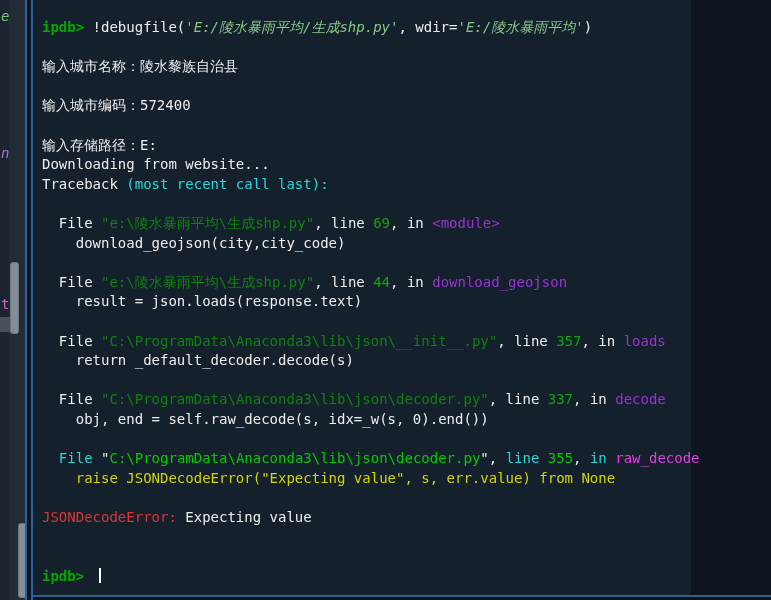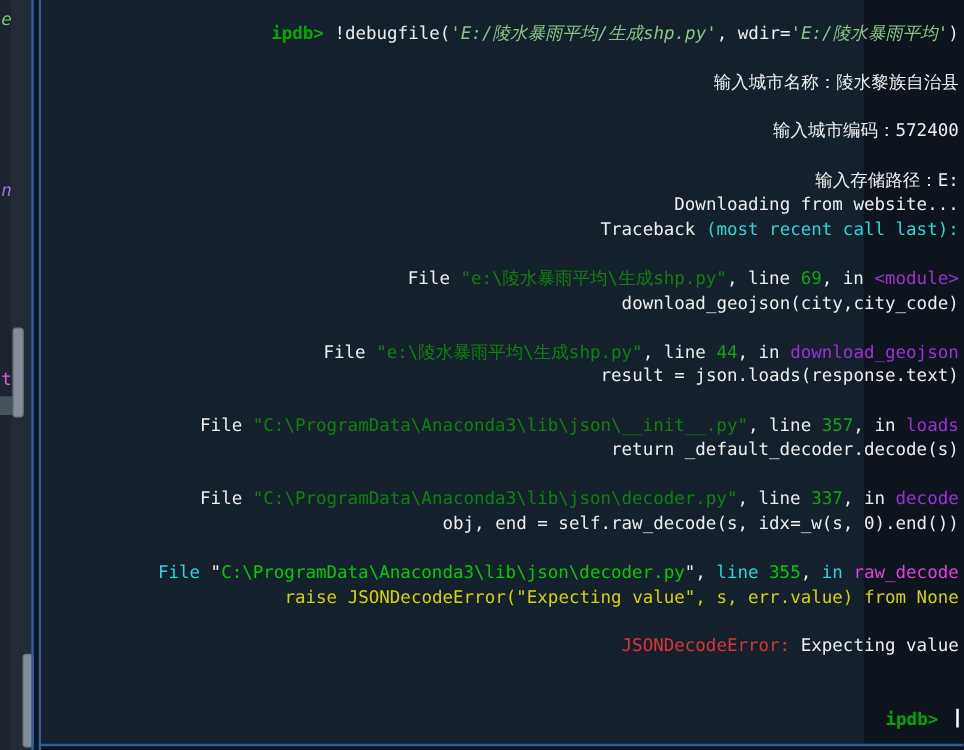--- a/index.html
+++ b/index.html
@@ -16,21 +16,21 @@
   .thumb{position:absolute;background:#848d98;border-radius:3px;border:1px solid #6d7681;}
   .thumb-a{left:10px;top:262px;width:7px;height:70px;}
   .thumb-b{left:18px;top:523px;width:7px;height:73px;}
   
   .vline{position:absolute;top:0;width:2px;height:600px;background:#2d6096;}
   .vline.a{left:25px;}
   .vline.b{left:31px;}
   .gap{position:absolute;left:27px;top:0;width:4px;height:600px;background:#0e1520;}
   .hline-bottom{position:absolute;left:31px;top:595px;width:740px;height:2px;background:#2d6096;}
   
-  .console{position:absolute;left:33px;top:0;width:658px;height:595px;background:#15202d;text-align:right;}
+  .console{position:absolute;left:33px;top:0;width:658px;height:595px;background:#15202d;}
   .console-content{position:absolute;left:9px;top:18px;width:725px;
                    font-size:14px;line-height:19.6px;white-space:pre;}
   .console-line{min-height:19.6px;}
   .seg{font-style:normal;}
   .seg.bold{font-weight:bold;}
   .seg.italic{font-style:italic;}
   .caret{display:inline-block;width:2px;height:15px;background:#ffffff;
          vertical-align:-2px;margin-left:6px;}
 </style>
 </head>

